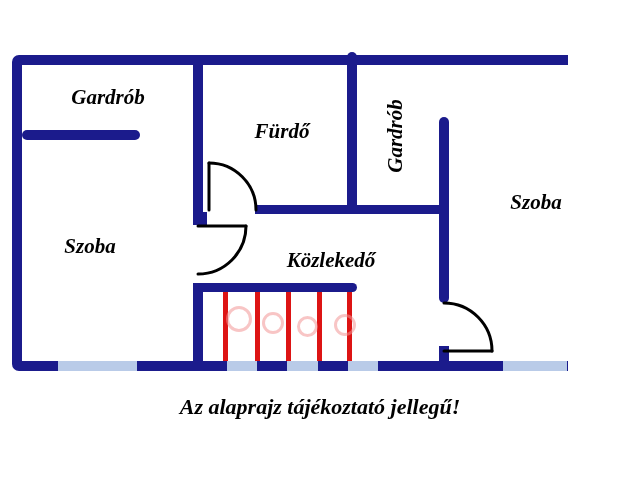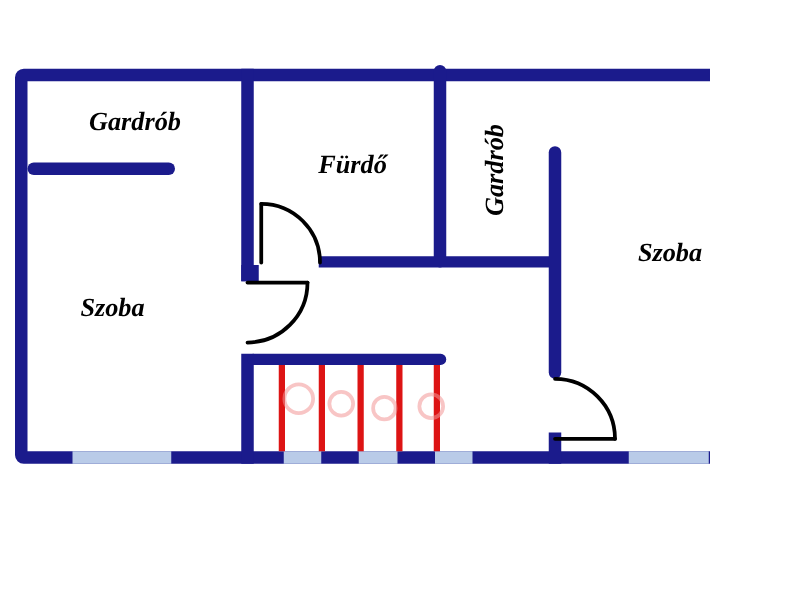--- a/index.html
+++ b/index.html
@@ -82,15 +82,17 @@
   <div class="room-label" style="left:38px;top:85px;width:140px;">Gardrób</div>
 
   <div class="room-label" style="left:232px;top:119px;width:100px;">Fürdő</div>
 
   <div class="room-label vertical" style="left:325px;top:124px;width:140px;">Gardrób</div>
 
   <div class="room-label" style="left:476px;top:190px;width:120px;">Szoba</div>
 
   <div class="room-label" style="left:30px;top:234px;width:120px;">Szoba</div>
 
+  <div class="room-label" style="left:261px;top:248px;width:140px;">Közlekedő</div>
 
+  <div class="caption">Az alaprajz tájékoztató jellegű!</div>
 
 </div>
 
 </body></html>

